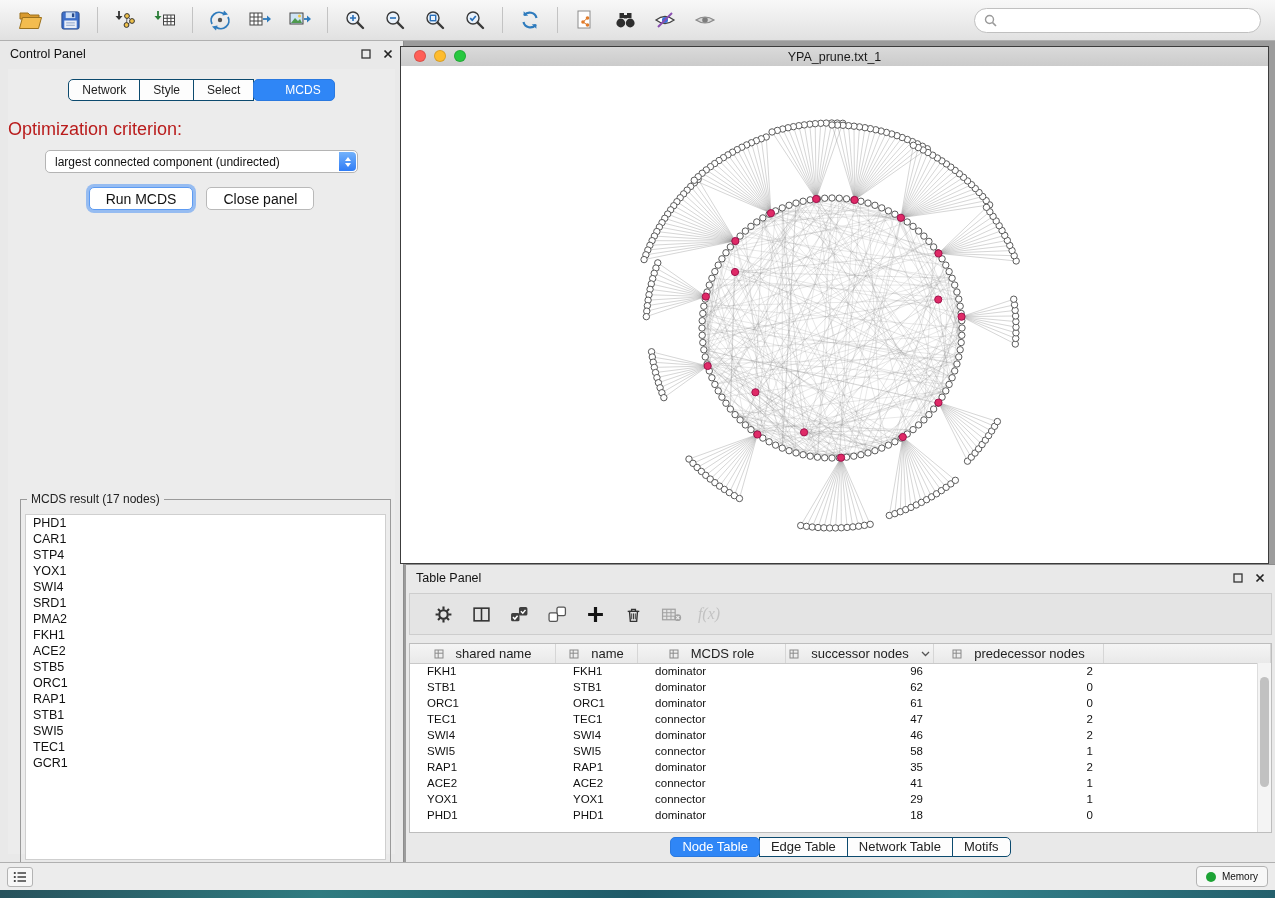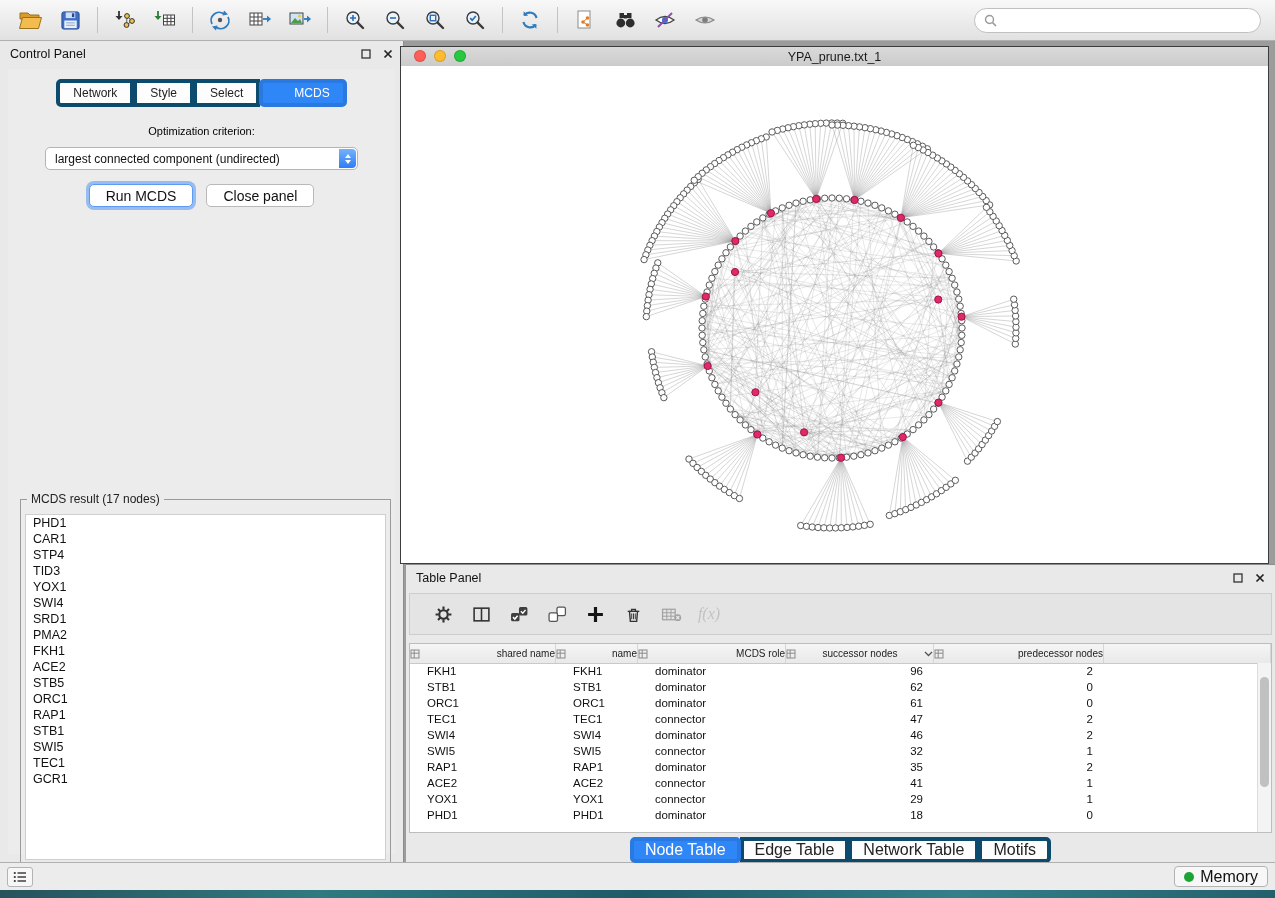--- a/index.html
+++ b/index.html
@@ -24,28 +24,28 @@
   .panel-header{height:26px;display:flex;align-items:center;padding:0 10px;}
   .panel-title{font-size:12.5px;color:#111;}
   .panel-icons{margin-left:auto;display:flex;gap:12px;align-items:center;}
   .panel-icons span{display:flex;}
 
   
   .control-panel{position:absolute;left:0;top:41px;width:404px;height:821px;
     background:#e9e9e9;border-right:1px solid #8d8d8d;box-sizing:border-box;}
   .cp-inner{position:absolute;left:8px;right:8px;top:28px;bottom:8px;background:#ececec;}
   .cp-tabs{display:flex;justify-content:center;margin-top:10px;}
-  .seg-btn{font-size:12px;background:#fdfdfd;border:4px solid #0c4a6e;color:#222;
+  .seg-btn{font-size:12px;background:#fdfdfd;border:1px solid #0c4a6e;color:#222;
     padding:3px 13px;margin-left:-1px;line-height:14px;text-align:right;}
   .seg-btn:first-child{border-radius:5px 0 0 5px;margin-left:0;}
   .seg-btn:last-child{border-radius:0 5px 5px 0;padding-left:31px;}
   .seg-btn.active{background:#2f86f6;border-color:#2a79e0;color:#fff;border-radius:5px;
     position:relative;z-index:2;}
-  .seg-btn.small{font-size:16px;padding:2px 11px;}
-  .cp-opt-label{text-align:center;margin-top:18px;font-size:11px;color:#000000;}
+  .seg-btn.small{font-size:13px;padding:2px 11px;}
+  .cp-opt-label{text-align:left;margin-top:18px;font-size:18px;color:#b91c1c;}
   .cp-dropdown{margin:10px auto 0;width:313px;height:23px;background:#fff;
     border:1px solid #b4b4b4;border-radius:5px;display:flex;align-items:center;
     padding-left:9px;font-size:12px;box-sizing:border-box;position:relative;color:#111;}
   .stepper{position:absolute;right:1px;top:1px;bottom:1px;width:17px;border-radius:0 4px 4px 0;
     background:linear-gradient(#73b2fb,#2f7cf6);display:flex;flex-direction:column;
     align-items:center;justify-content:center;gap:2px;}
   .stepper i{width:0;height:0;border-left:3.5px solid transparent;border-right:3.5px solid transparent;}
   .stepper .up{border-bottom:4px solid #fff;}
   .stepper .down{border-top:4px solid #fff;}
   .cp-buttons{display:flex;justify-content:center;gap:13px;margin-top:14px;}
@@ -77,41 +77,41 @@
     border:1px solid #cdcdcd;display:flex;align-items:center;padding-left:16px;gap:4px;
     box-sizing:border-box;}
   .tp-btn{width:34px;height:30px;border:none;background:transparent;display:flex;
     align-items:center;justify-content:center;padding:0;}
   .tp-btn.disabled{opacity:.45;}
   .fx-label{font-family:"Liberation Serif",serif;font-style:italic;font-size:16px;color:#999;}
   .tp-table{position:absolute;left:3px;right:3px;top:78px;height:190px;background:#fff;
     border:1px solid #bdbdbd;box-sizing:border-box;overflow:hidden;}
   .tp-thead{display:grid;grid-template-columns:146px 82px 148px 148px 170px 1fr;height:19px;
     background:linear-gradient(#f5f5f5,#e9e9e9);border-bottom:1px solid #c9c9c9;}
-  .th-cell{display:flex;align-items:center;justify-content:space-between;gap:12px;font-size:10px;
+  .th-cell{display:flex;align-items:center;justify-content:center;gap:12px;font-size:13px;
     color:#222;border-right:1px solid #d6d6d6;overflow:hidden;white-space:nowrap;}
   .tp-tbody{position:absolute;left:0;right:13px;top:19px;bottom:0;}
   .tr{display:grid;grid-template-columns:146px 82px 148px 148px 170px 1fr;height:16px;}
   .td{font-size:11.5px;color:#111;line-height:16px;padding-left:17px;overflow:hidden;
     white-space:nowrap;}
   .td.num{text-align:right;padding-left:0;padding-right:11px;}
   .tp-scrollbar{position:absolute;right:0;top:19px;bottom:0;width:13px;background:#f4f4f4;
     border-left:1px solid #ddd;}
   .tp-scrollbar .thumb{position:absolute;left:1.5px;width:9px;top:14px;height:110px;
     background:#c1c1c1;border-radius:5px;}
   .tp-tabs{position:absolute;left:0;right:0;top:272px;display:flex;justify-content:center;}
 
   
   .status-bar{position:absolute;left:0;top:862px;width:1275px;height:28px;background:#ececec;
     border-top:1px solid #b0b0b0;display:flex;align-items:center;padding:0 7px;
     box-sizing:border-box;}
   .sb-left{width:26px;height:20px;background:#f7f7f7;border:1px solid #b3b3b3;border-radius:3px;
     display:flex;align-items:center;justify-content:center;padding:0;}
   .sb-memory{margin-left:auto;height:21px;border:1px solid #b3b3b3;border-radius:4px;
-    background:#f7f7f7;display:flex;align-items:center;gap:6px;padding:0 9px;font-size:16px;
+    background:#f7f7f7;display:flex;align-items:center;gap:6px;padding:0 9px;font-size:10px;
     color:#111;}
   .dot{width:10px;height:10px;border-radius:50%;background:#1da335;}
   .desktop-strip{position:absolute;left:0;top:890px;width:1275px;height:8px;
     background:linear-gradient(90deg,#27525c,#2f7b80 25%,#1f5a68 50%,#33808a 75%,#24606c);}
 </style>
 </head>
 <body>
 
 <div class="toolbar">
   <button class="tb-btn">
@@ -331,21 +331,20 @@
     <div class="cp-buttons">
       <button class="mac-btn focused">Run MCDS</button>
       <button class="mac-btn">Close panel</button>
     </div>
     <fieldset class="result-box">
       <legend>MCDS result (17 nodes)</legend>
       <div class="result-list">
           <div class="result-item">PHD1</div>
           <div class="result-item">CAR1</div>
           <div class="result-item">STP4</div>
-          <div class="result-item">TID3</div>
           <div class="result-item">YOX1</div>
           <div class="result-item">SWI4</div>
           <div class="result-item">SRD1</div>
           <div class="result-item">PMA2</div>
           <div class="result-item">FKH1</div>
           <div class="result-item">ACE2</div>
           <div class="result-item">STB5</div>
           <div class="result-item">ORC1</div>
           <div class="result-item">RAP1</div>
           <div class="result-item">STB1</div>
@@ -1302,21 +1301,21 @@
           <div class="td">SWI4</div>
           <div class="td">dominator</div>
           <div class="td num">46</div>
           <div class="td num">2</div>
           <div class="td"></div>
         </div>
         <div class="tr">
           <div class="td">SWI5</div>
           <div class="td">SWI5</div>
           <div class="td">connector</div>
-          <div class="td num">32</div>
+          <div class="td num">58</div>
           <div class="td num">1</div>
           <div class="td"></div>
         </div>
         <div class="tr">
           <div class="td">RAP1</div>
           <div class="td">RAP1</div>
           <div class="td">dominator</div>
           <div class="td num">35</div>
           <div class="td num">2</div>
           <div class="td"></div>

